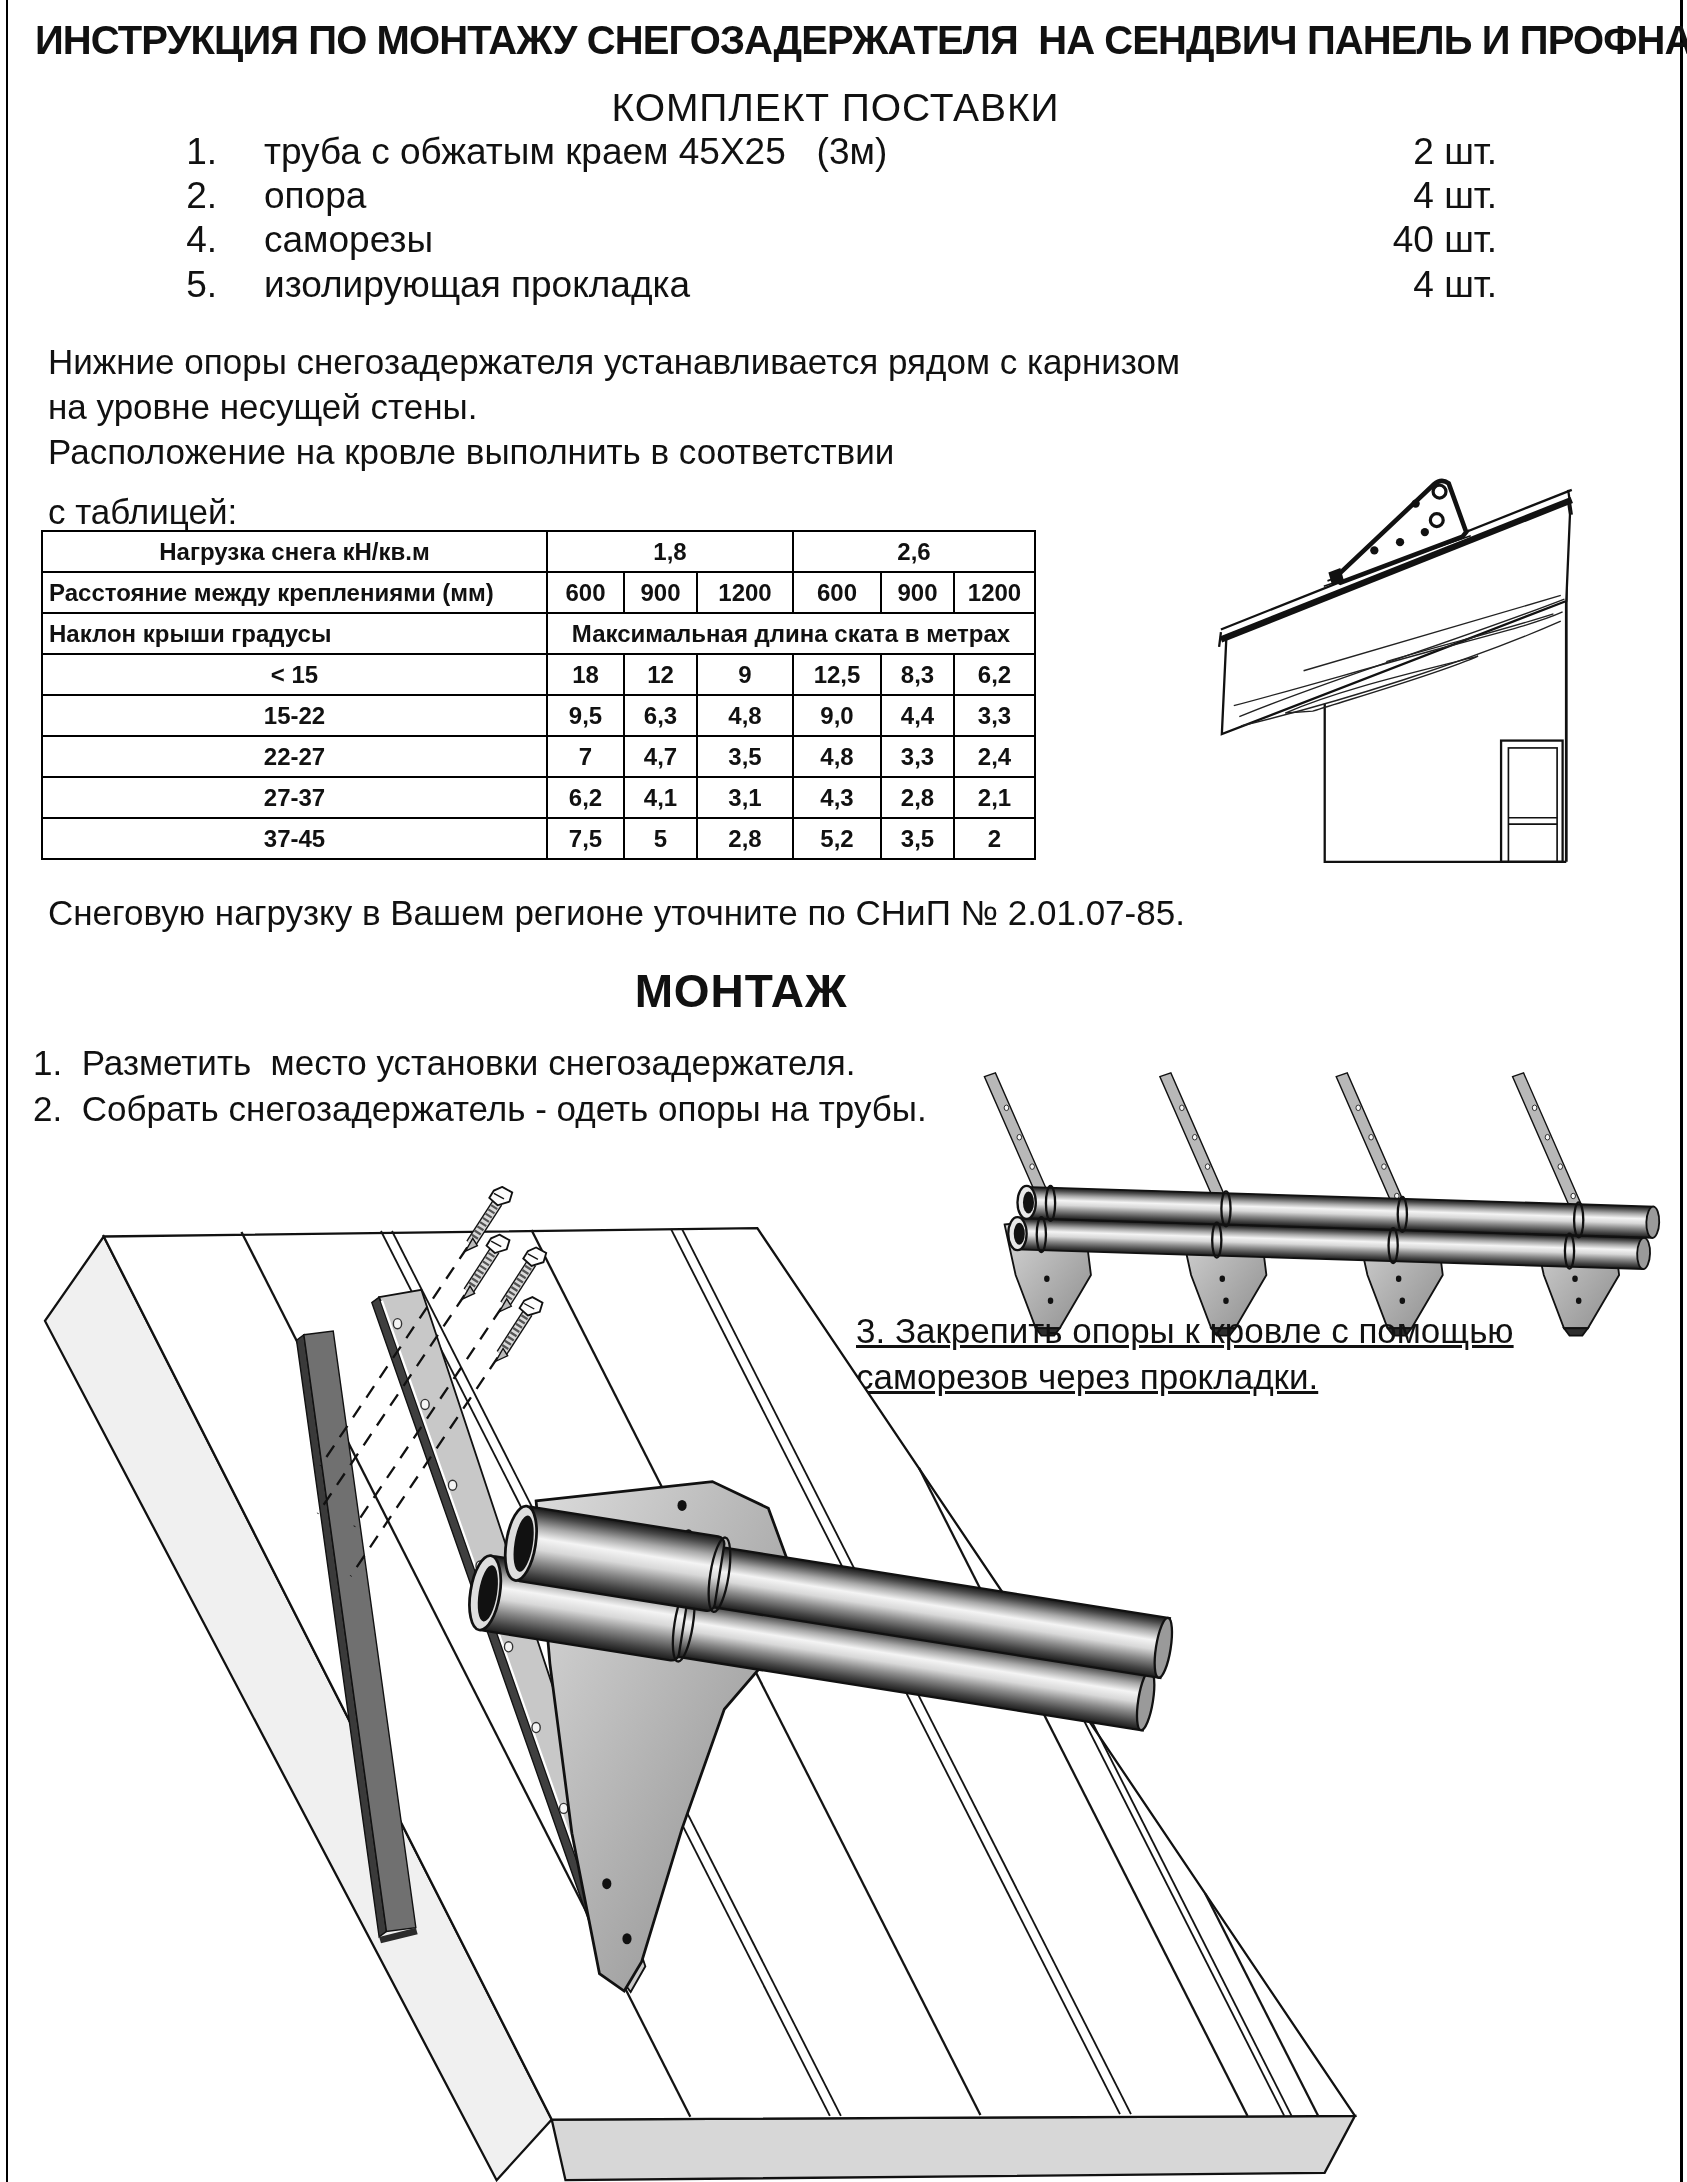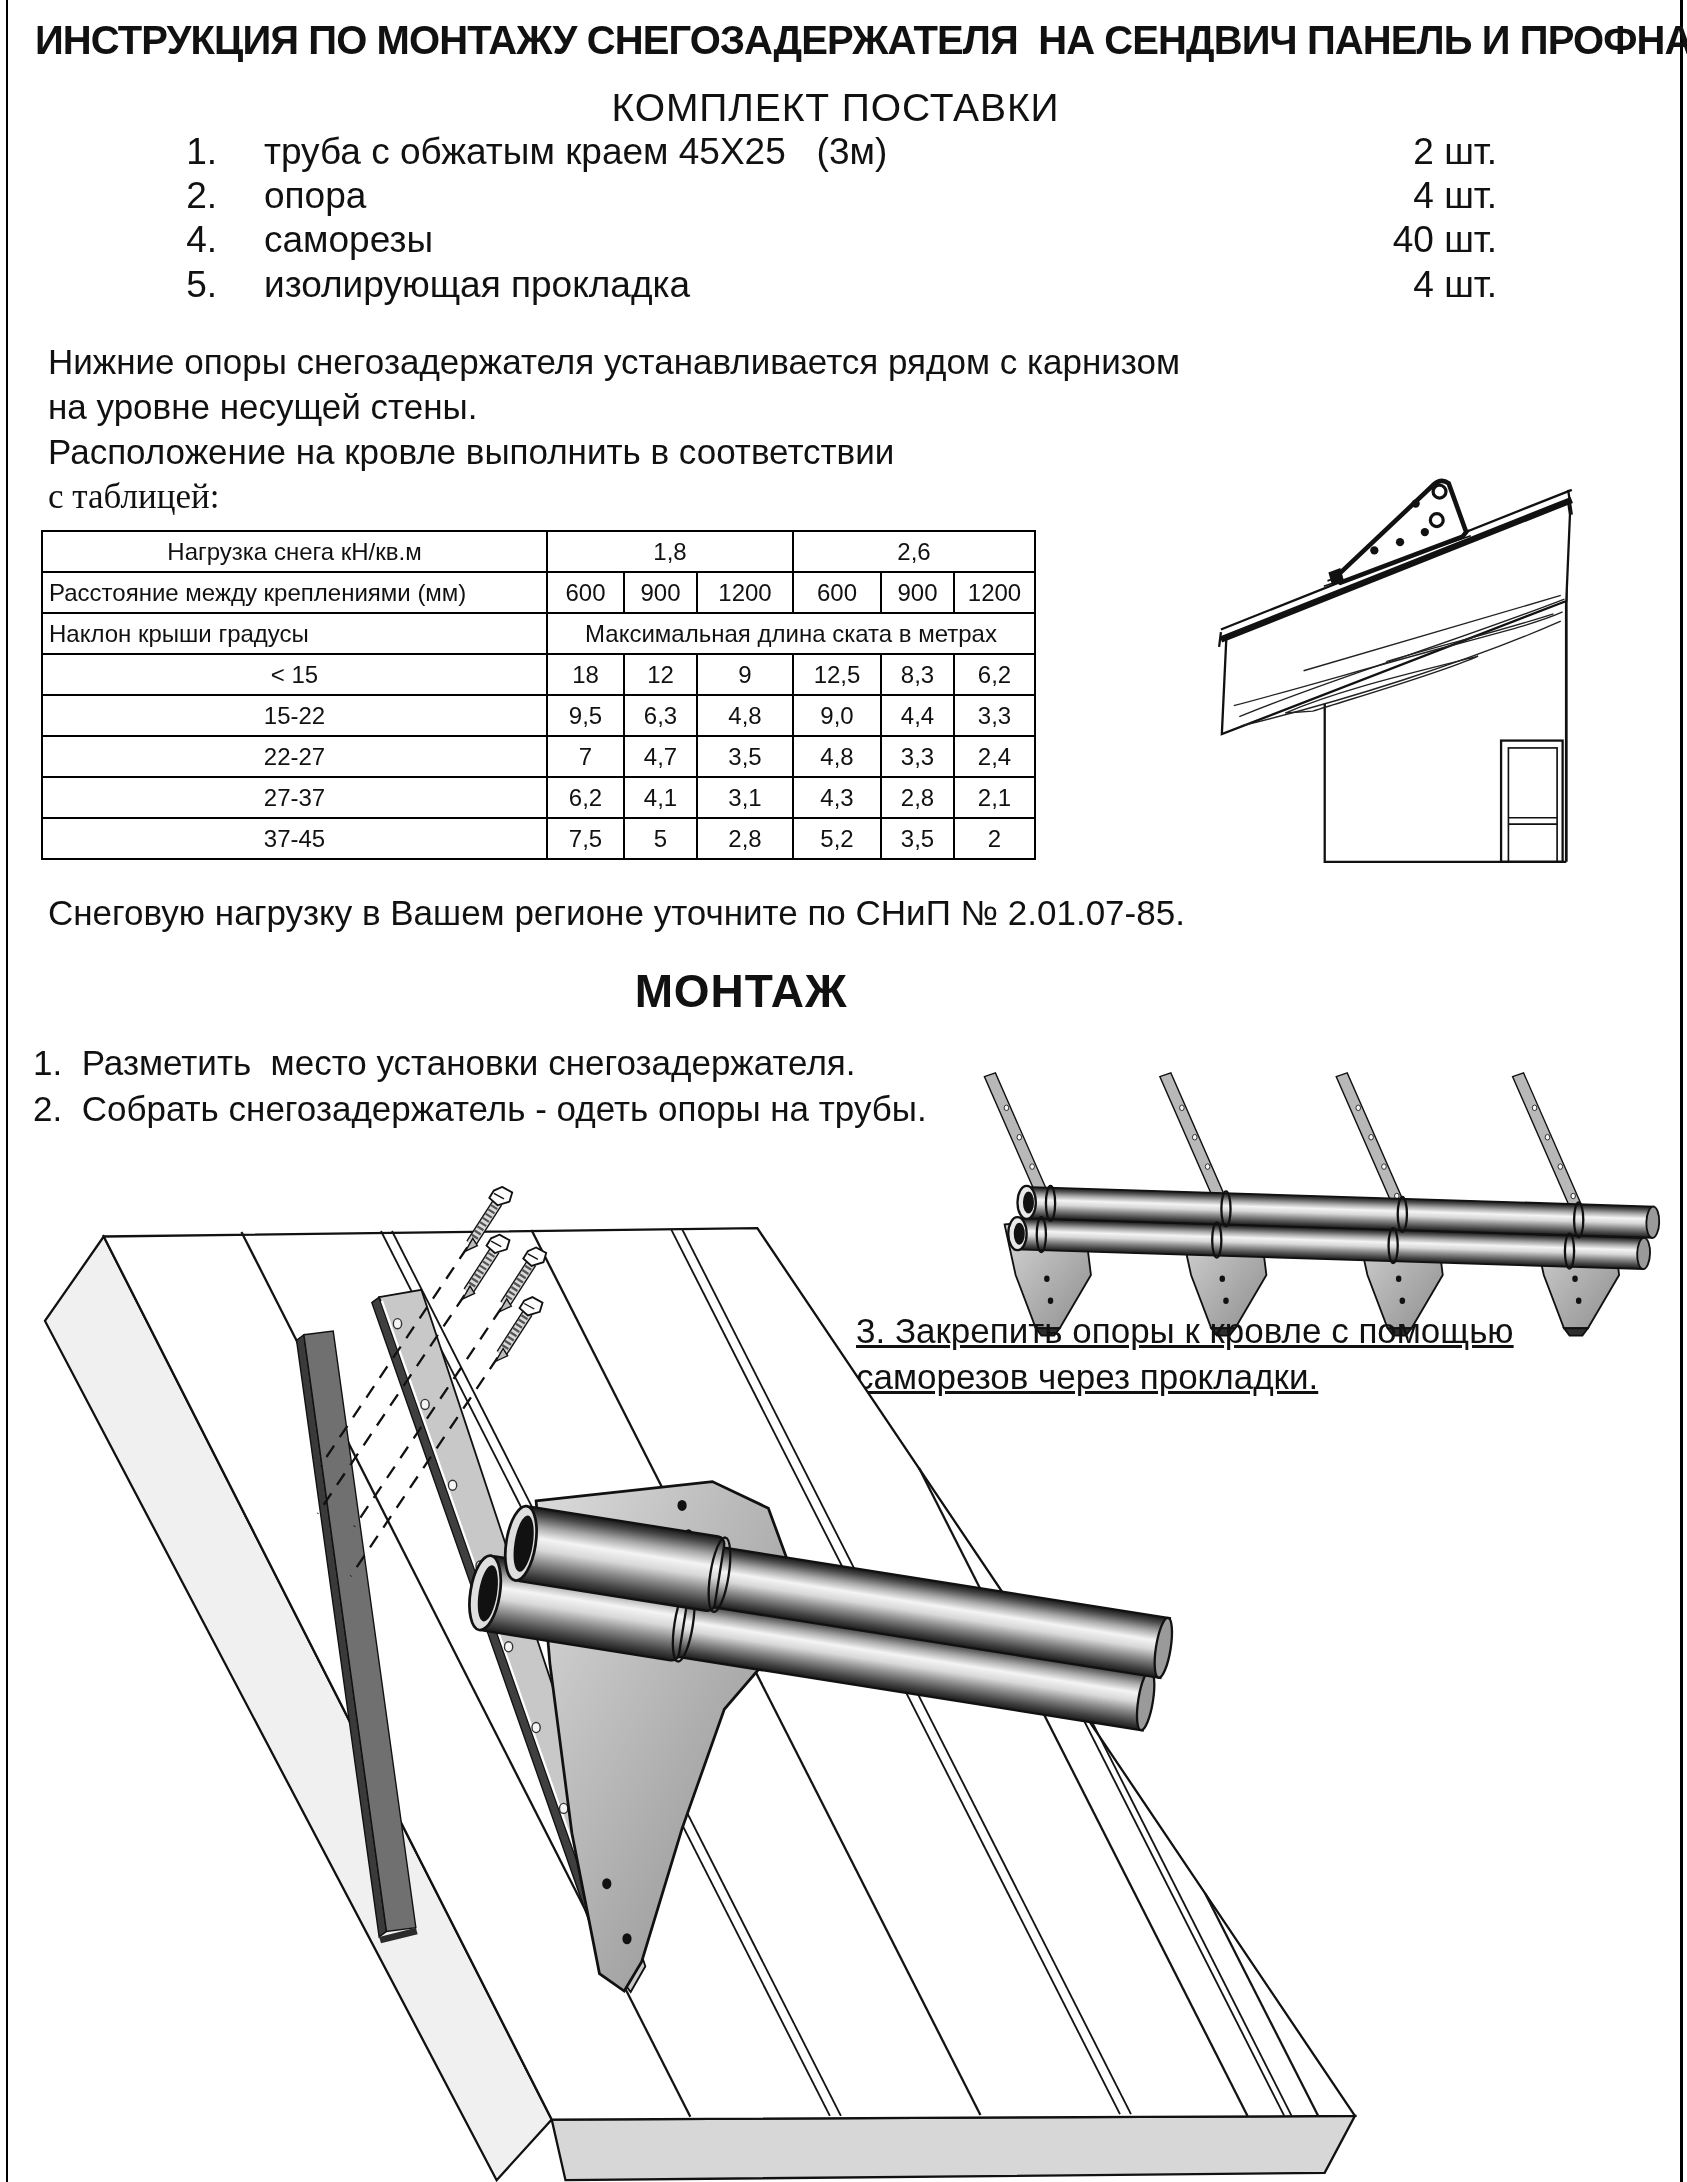--- a/index.html
+++ b/index.html
@@ -12,21 +12,21 @@
   #page-title{left:35px;top:18.4px;font-size:40px;font-weight:bold;letter-spacing:-0.9px;}
   #kit-heading{left:514px;top:86px;width:643px;text-align:center;font-size:39px;letter-spacing:0.9px;}
   .kit-row{height:44px;font-size:37px;}
   .kit-num{position:absolute;left:156px;width:61px;text-align:right;}
   .kit-name{position:absolute;left:264px;white-space:pre;}
   .kit-qty{position:absolute;left:1267px;width:230px;text-align:right;}
   .intro-line{left:48px;font-size:35px;}
   #load-table{
     position:absolute;left:41px;top:530px;width:994px;
     border-collapse:collapse;table-layout:fixed;
-    font-size:24px;font-weight:normal;
+    font-size:24px;font-weight:bold;
   }
   #load-table td,#load-table th{
     border:2.8px solid #000;height:39px;text-align:center;vertical-align:middle;
     padding:0 3.7px;overflow:hidden;
   }
   #load-table .lbl{text-align:left;padding-left:6px;}
   #load-table .ctr{text-align:center;}
   #note-text{left:48px;top:893px;font-size:35px;}
   #montage-heading{left:493px;top:964px;width:496px;text-align:center;font-size:46px;font-weight:bold;letter-spacing:0.9px;}
   .step-line{left:33px;font-size:35px;}
@@ -62,21 +62,21 @@
   </div>
   <div class="abs kit-row" style="left:0;top:264px;width:1688px;">
     <span class="kit-num">5.</span>
     <span class="kit-name">изолирующая прокладка</span>
     <span class="kit-qty">4 шт.</span>
   </div>
 
   <div class="abs intro-line" style="top:342px;">Нижние опоры снегозадержателя устанавливается рядом с карнизом</div>
   <div class="abs intro-line" style="top:432px;">Расположение на кровле выполнить в соответствии</div>
   <div class="abs intro-line" style="top:387px;">на уровне несущей стены.</div>
-  <div class="abs intro-line" style="top:477px;font-family:Liberation Serif, serif;">с таблицей:</div>
+  <div class="abs intro-line" style="top:492px;">с таблицей:</div>
 
   <table id="load-table">
     <colgroup>
       <col style="width:505px">
         <col style="width:77px">
         <col style="width:73px">
         <col style="width:96px">
       <col style="width:88px">
         <col style="width:73px">
         <col style="width:81px">

